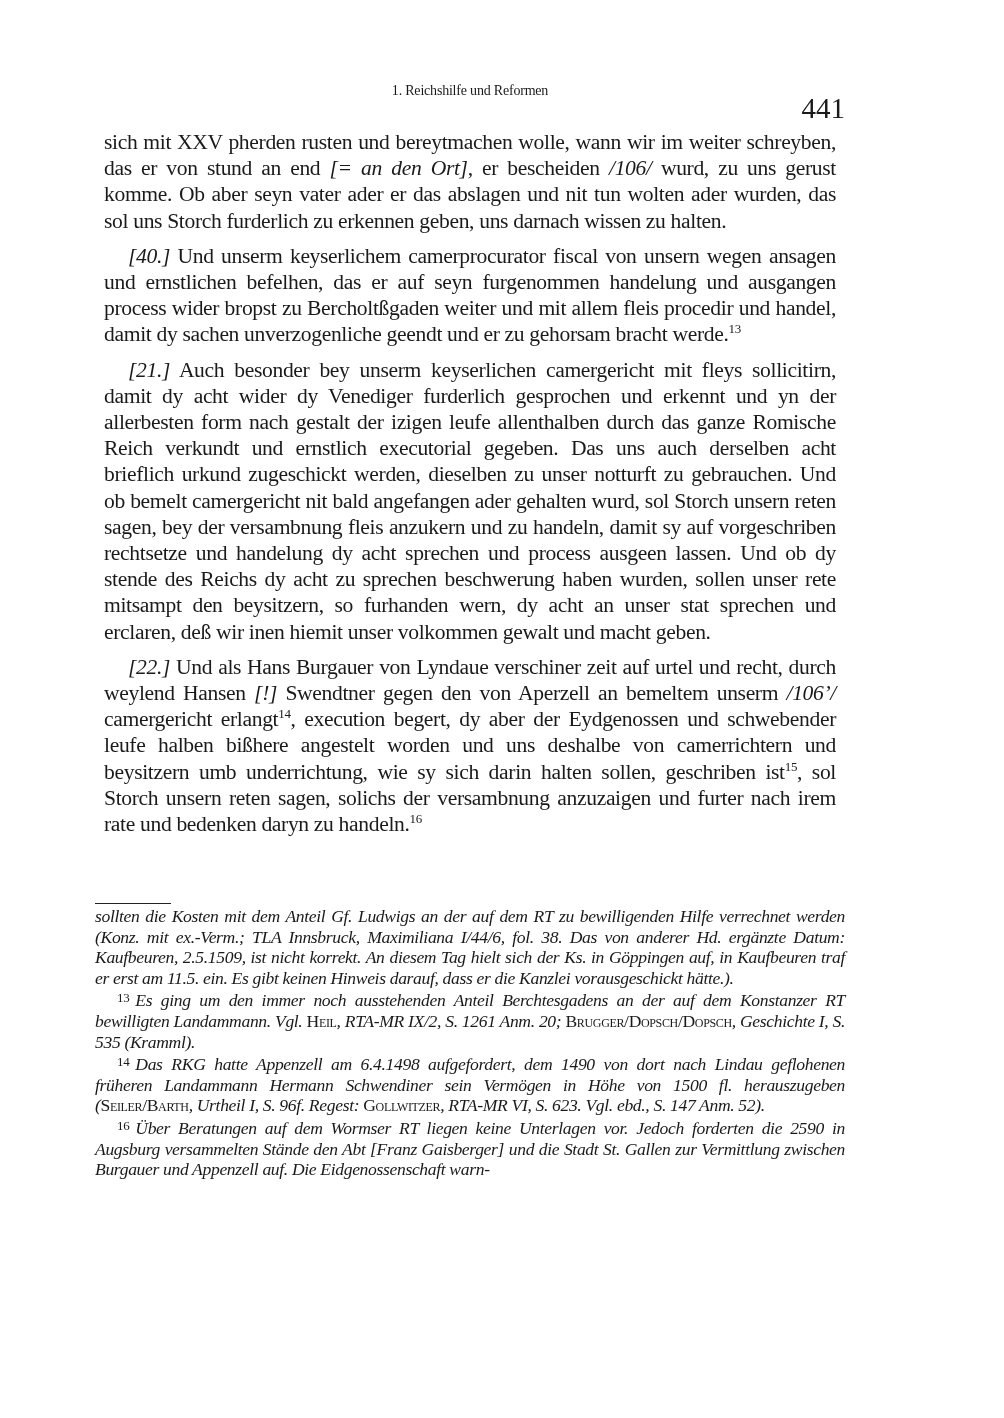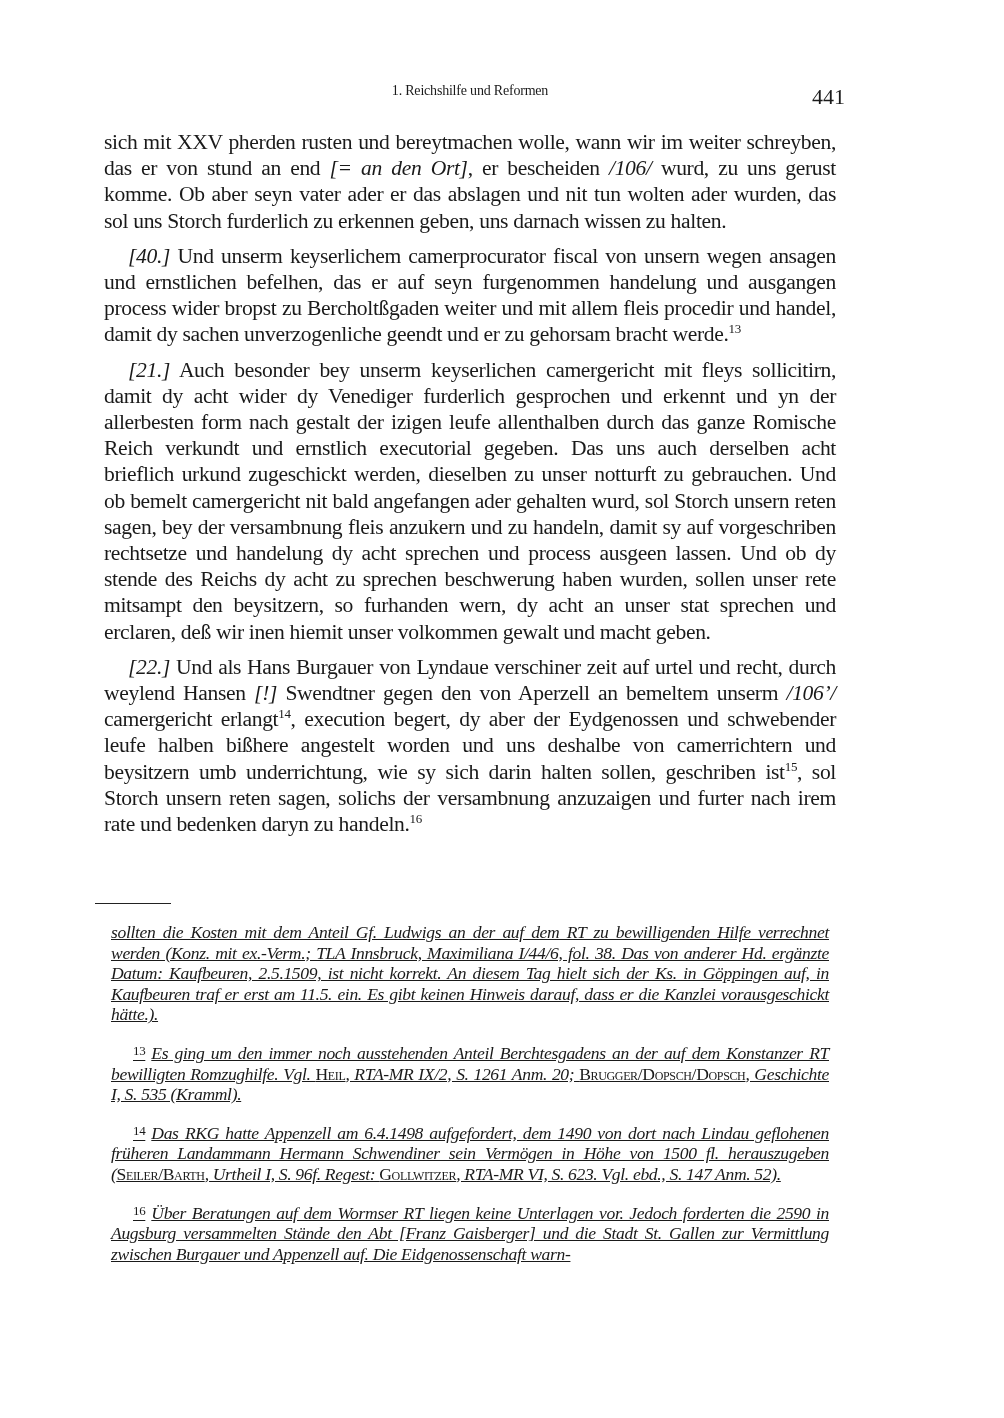--- a/index.html
+++ b/index.html
@@ -1,26 +1,26 @@
 <!DOCTYPE html>
 <html><head>
 <meta charset="utf-8">
 <style>
   html, body { margin: 0; padding: 0; background: #ffffff; }
   body { width: 1004px; height: 1418px; position: relative; overflow: hidden;
          font-family: "Liberation Serif", "DejaVu Serif", serif; color: #1a1a1a; }
   .header { position: absolute; top: 80px; left: 95px; width: 750px; height: 28px; }
   .running-title { position: absolute; left: 0; right: 0; text-align: center; font-size: 14px; top: 3px; letter-spacing: -0.2px; }
-  .page-number { position: absolute; right: 0; top: 4px; font-size: 22px; }
+  .page-number { position: absolute; right: 0; top: 12px; font-size: 29px; }
   .body { position: absolute; top: 120px; left: 95px; width: 750px; font-size: 21.6px; line-height: 26.2px; text-align: justify; letter-spacing: -0.35px; }
   .body p { margin: 9px; }
   .body p.indent { text-indent: 24px; }
   .fn-rule { position: absolute; top: 903px; left: 95px; width: 76px; height: 0; border-top: 1.3px solid #222; }
   .footnotes { position: absolute; top: 906px; left: 95px; width: 750px; font-size: 17.6px; line-height: 20.6px; text-align: justify; font-style: italic; letter-spacing: -0.35px; }
-  .footnotes p { margin: 16px; text-decoration: underline; }
+  .footnotes p { margin: 0; }
   .footnotes p.fn { text-indent: 22px; }
   .fn-num { font-style: normal; font-size: 13px; vertical-align: 4px; margin-right: 6px; }
   sup { font-size: 13px; line-height: 0; vertical-align: 8px; }
   .it { font-style: italic; }
   .sc { font-style: normal; font-variant: small-caps; }
 </style>
 </head>
 <body>
 
 <div class="header">
@@ -36,19 +36,19 @@
   <p class="indent"><span class="it">[21.]</span><span> Auch besonder bey unserm keyserlichen camergericht mit fleys sollicitirn, damit dy acht wider dy Venediger furderlich gesprochen und erkennt und yn der allerbesten form nach gestalt der izigen leufe allenthalben durch das ganze Romische Reich verkundt und ernstlich executorial gegeben. Das uns auch derselben acht brieflich urkund zugeschickt werden, dieselben zu unser notturft zu gebrauchen. Und ob bemelt camergericht nit bald angefangen ader gehalten wurd, sol Storch unsern reten sagen, bey der versambnung fleis anzukern und zu handeln, damit sy auf vorgeschriben rechtsetze und handelung dy acht sprechen und process ausgeen lassen. Und ob dy stende des Reichs dy acht zu sprechen beschwerung haben wurden, sollen unser rete mitsampt den beysitzern, so furhanden wern, dy acht an unser stat sprechen und erclaren, deß wir inen hiemit unser volkommen gewalt und macht geben.</span></p>
 
   <p class="indent"><span class="it">[22.]</span><span> Und als Hans Burgauer von Lyndaue verschiner zeit auf urtel und recht, durch weylend Hansen </span><span class="it">[!]</span><span> Swendtner gegen den von Aperzell an bemeltem unserm </span><span class="it">/106’/</span><span> camergericht erlangt</span><sup>14</sup><span>, execution begert, dy aber der Eydgenossen und schwebender leufe halben bißhere angestelt worden und uns deshalbe von camerrichtern und beysitzern umb underrichtung, wie sy sich darin halten sollen, geschriben ist</span><sup>15</sup><span>, sol Storch unsern reten sagen, solichs der versambnung anzuzaigen und furter nach irem rate und bedenken daryn zu handeln.</span><sup>16</sup></p>
 </div>
 
 <div class="fn-rule"></div>
 
 <div class="footnotes">
   <p>sollten die Kosten mit dem Anteil Gf. Ludwigs an der auf dem RT zu bewilligenden Hilfe verrechnet werden (Konz. mit ex.-Verm.; TLA Innsbruck, Maximiliana I/44/6, fol. 38. Das von anderer Hd. ergänzte Datum: Kaufbeuren, 2.5.1509, ist nicht korrekt. An diesem Tag hielt sich der Ks. in Göppingen auf, in Kaufbeuren traf er erst am 11.5. ein. Es gibt keinen Hinweis darauf, dass er die Kanzlei vorausgeschickt hätte.).</p>
 
-  <p class="fn"><span class="fn-num">13</span><span>Es ging um den immer noch ausstehenden Anteil Berchtesgadens an der auf dem Konstanzer RT bewilligten Romzughilfe. Vgl. </span><span class="sc">Heil</span><span>, RTA-MR IX/2, S. 1261 Anm. 20; </span><span class="sc">Brugger/Dopsch/Dopsch</span><span>, Geschichte I, S. 535 (Kramml).</span></p>
+  <p class="fn"><span class="fn-num">13</span><span>Es ging um den immer noch ausstehenden Anteil Berchtesgadens an der auf dem Konstanzer RT bewilligten Landammann. Vgl. </span><span class="sc">Heil</span><span>, RTA-MR IX/2, S. 1261 Anm. 20; </span><span class="sc">Brugger/Dopsch/Dopsch</span><span>, Geschichte I, S. 535 (Kramml).</span></p>
 
   <p class="fn"><span class="fn-num">14</span><span>Das RKG hatte Appenzell am 6.4.1498 aufgefordert, dem 1490 von dort nach Lindau geflohenen früheren Landammann Hermann Schwendiner sein Vermögen in Höhe von 1500 fl. herauszugeben (</span><span class="sc">Seiler/Barth</span><span>, Urtheil I, S. 96f. Regest: </span><span class="sc">Gollwitzer</span><span>, RTA-MR VI, S. 623. Vgl. ebd., S. 147 Anm. 52).</span></p>
 
 
   <p class="fn"><span class="fn-num">16</span><span>Über Beratungen auf dem Wormser RT liegen keine Unterlagen vor. Jedoch forderten die 2590 in Augsburg versammelten Stände den Abt [Franz Gaisberger] und die Stadt St. Gallen zur Vermittlung zwischen Burgauer und Appenzell auf. Die Eidgenossenschaft warn-</span></p>
 </div>
 
 </body></html>

